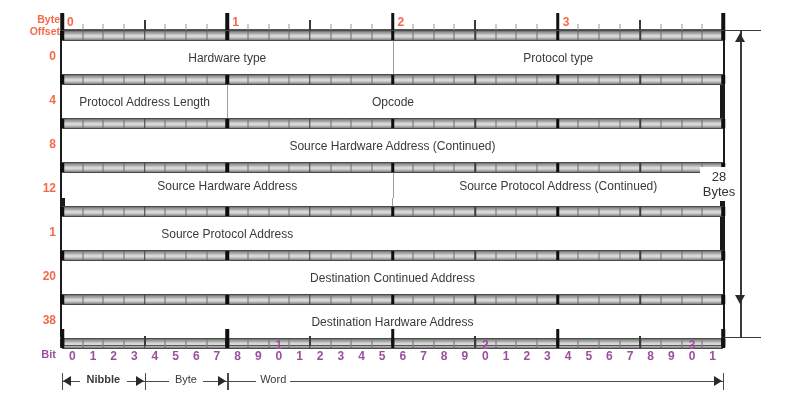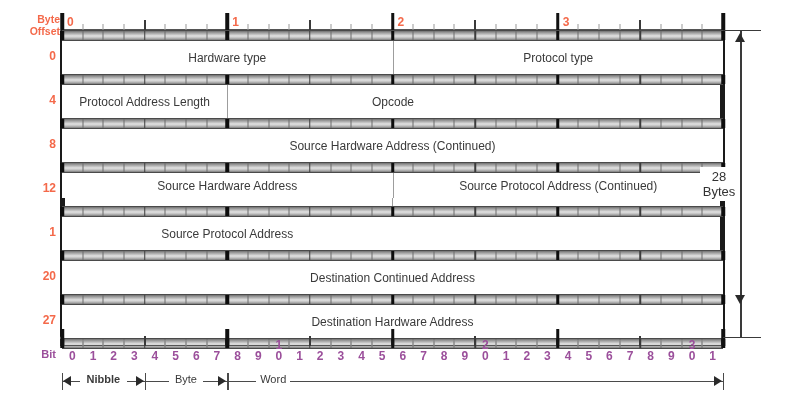--- a/index.html
+++ b/index.html
@@ -236,21 +236,21 @@
   <div class="byte-offset-title">Byte
 Offset</div>
 
   <div id="offset-labels">
       <div class="offset-label" style="top: 49px;">0</div>
       <div class="offset-label" style="top: 93px;">4</div>
       <div class="offset-label" style="top: 137px;">8</div>
       <div class="offset-label" style="top: 181px;">12</div>
       <div class="offset-label" style="top: 225px;">1</div>
       <div class="offset-label" style="top: 269px;">20</div>
-      <div class="offset-label" style="top: 313px;">27</div>
+      <div class="offset-label" style="top: 313px;">38</div>
     </div>
 
   <div class="bit-word-label" style="top:348px;">Bit</div>
 
   <div id="table">
     <div class="rail left"></div>
     <div class="rail right"></div>
     <div class="midline"></div>
 
     <div class="ruler top" id="ruler-top">

